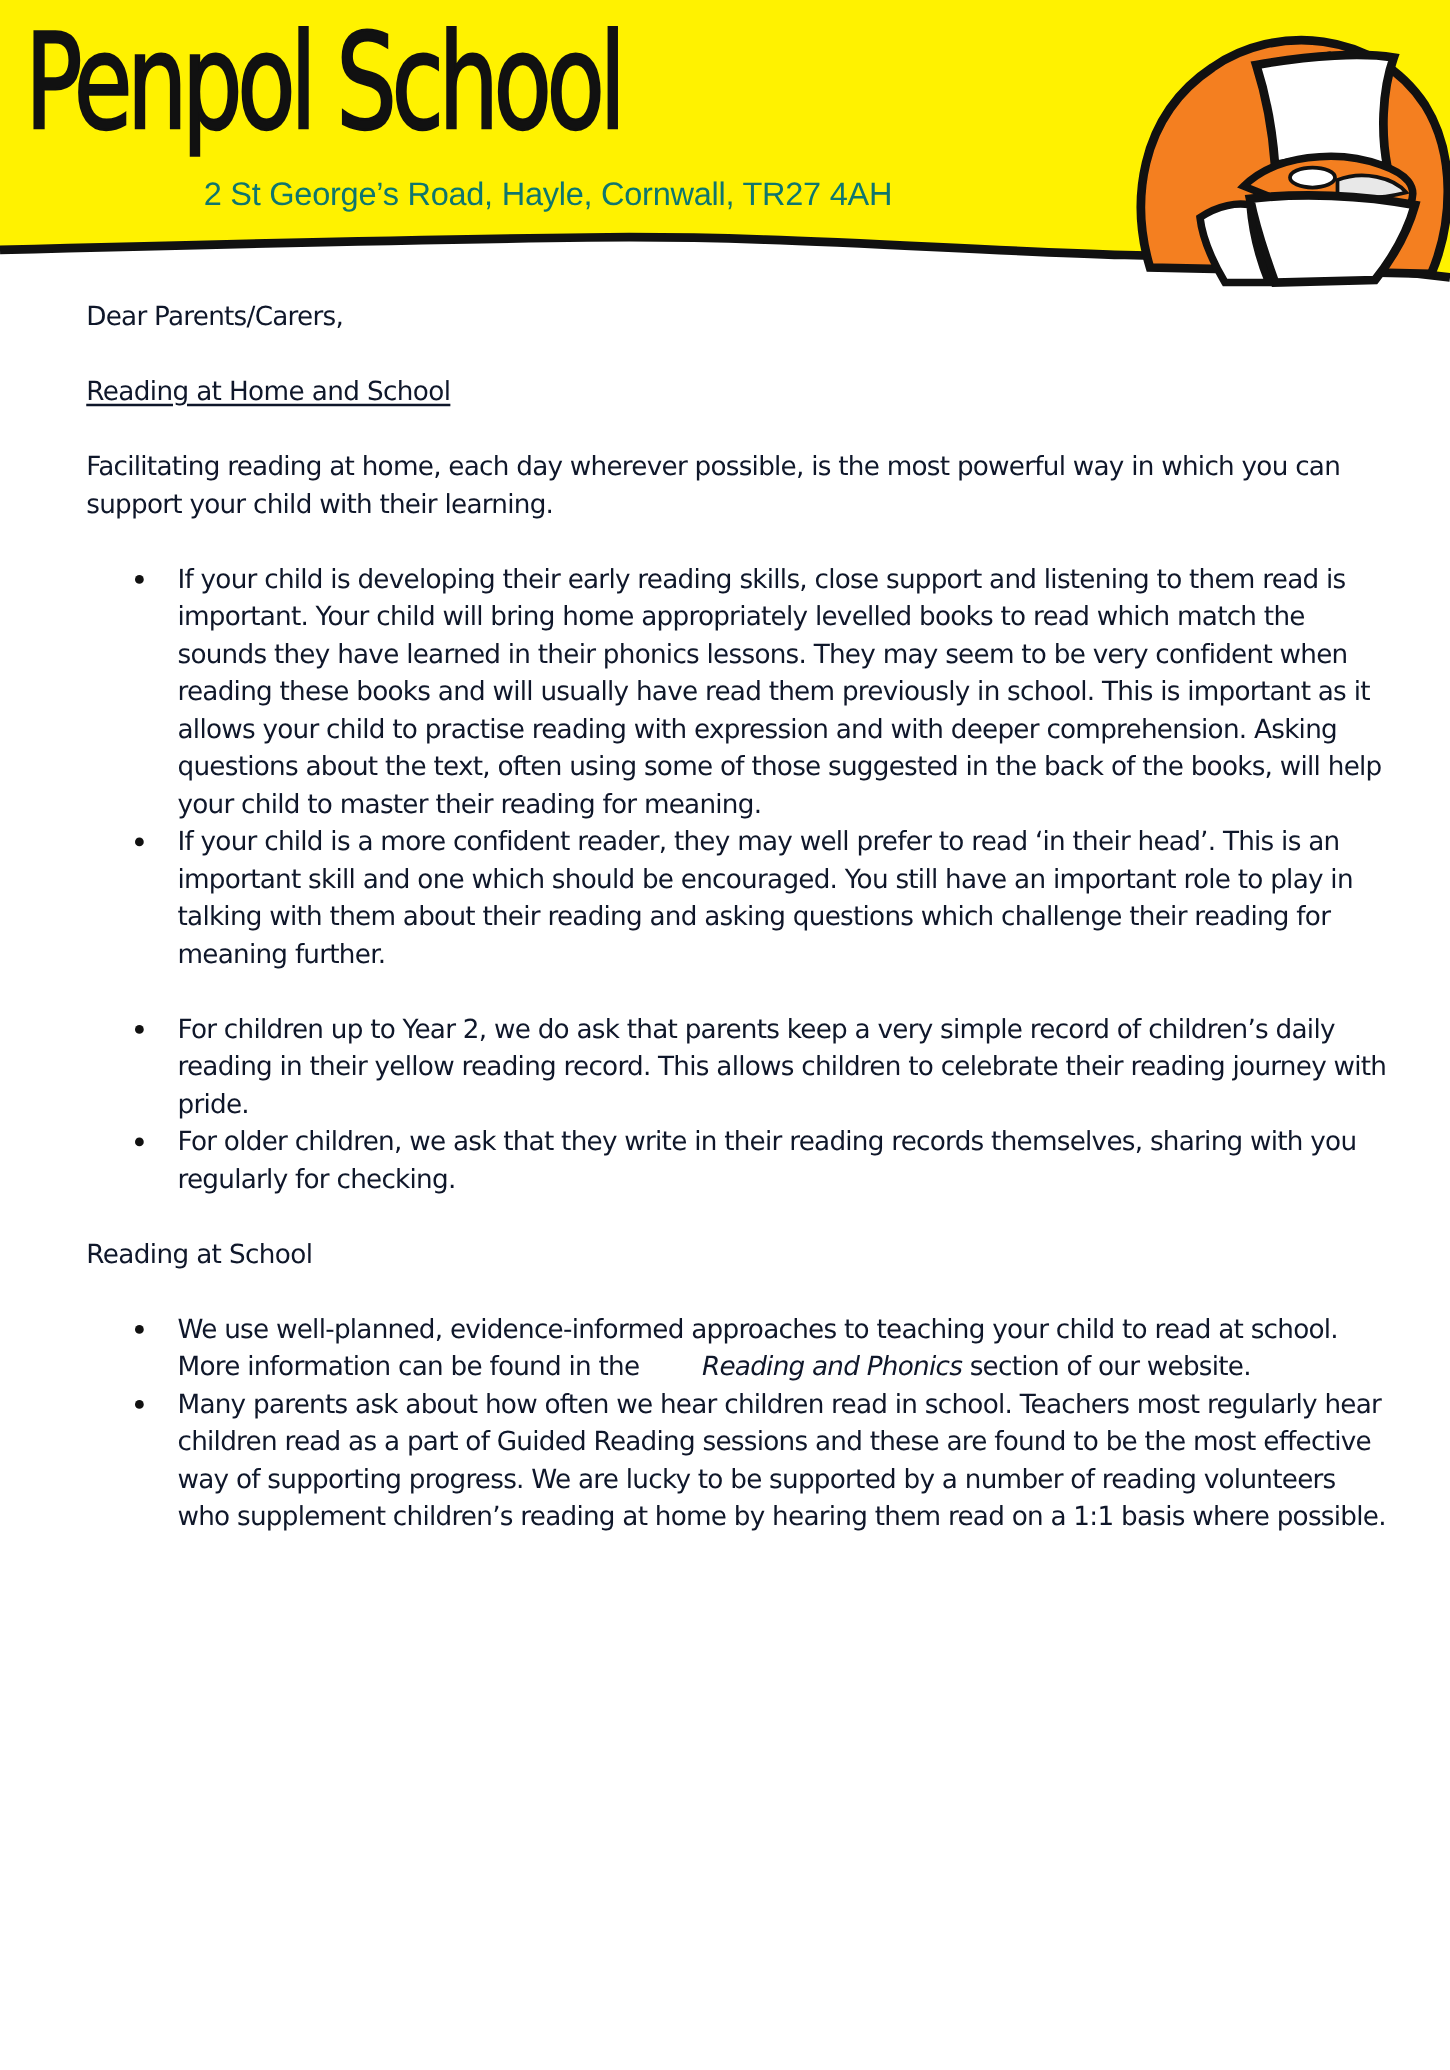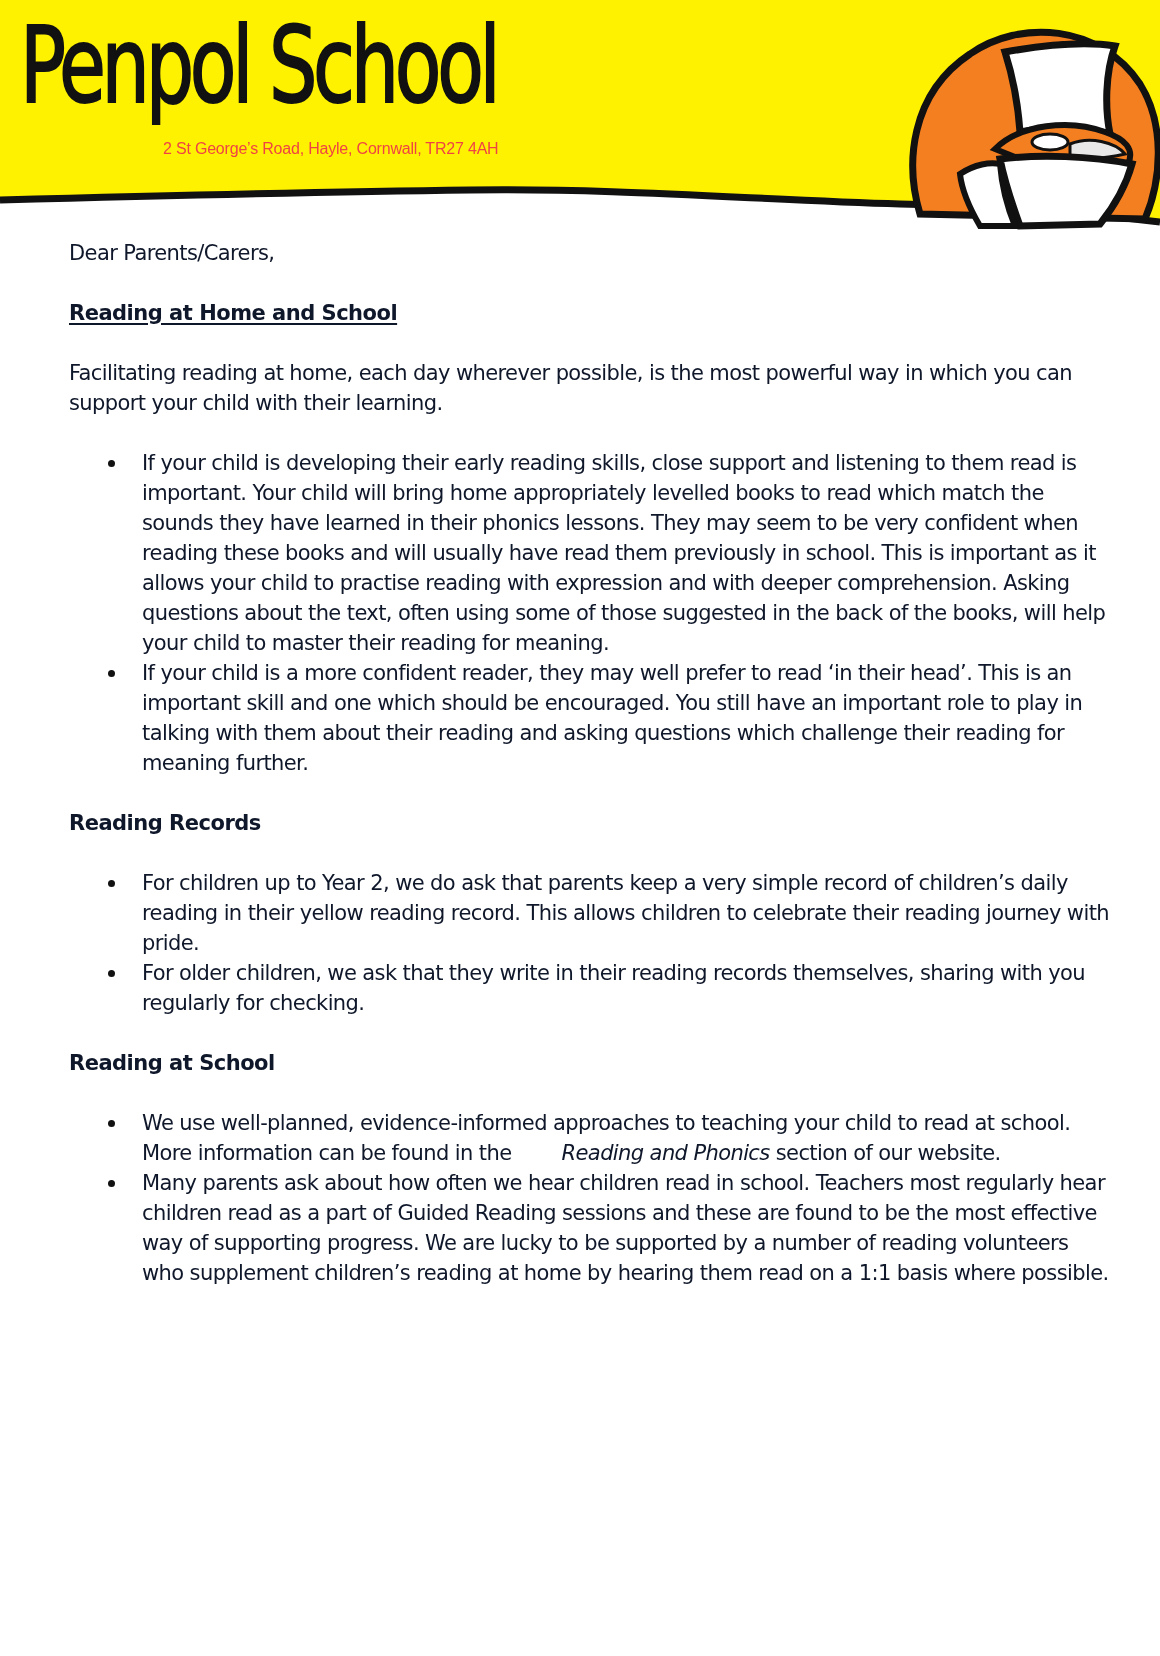--- a/index.html
+++ b/index.html
@@ -38,22 +38,22 @@
       transform-origin: left top;
       white-space: nowrap;
       line-height: 1.1;
       -webkit-text-stroke: 2px #111;
     }
     .address {
       position: absolute;
       left: 163px;
       top: 140px;
       font-family: "Liberation Sans", sans-serif;
-      font-size: 16px;
-      color: #ef4444;
+      font-size: 26px;
+      color: #0f766e;
       letter-spacing: -0.2px;
       white-space: nowrap;
     }
     .logo {
       position: absolute;
       left: 900px;
       top: 14px;
       width: 260px;
       height: 220px;
     }
@@ -65,21 +65,21 @@
       font-family: "DejaVu Sans", sans-serif;
       font-size: 21px;
       line-height: 30px;
       letter-spacing: -0.6px;
       color: #0f172a;
     }
     .content p {
       margin: 0 0 30px 0;
     }
     .heading {
-      font-weight: bold;
+      font-weight: normal;
       margin: 0 0 30px 0;
       letter-spacing: -0.5px;
     }
     .heading.underline {
       text-decoration: underline;
       text-underline-offset: 3px;
     }
     ul.bullets {
       margin: 0 0 30px 0;
       padding: 0 0 0 73px;
@@ -137,21 +137,20 @@
 
   <div class="heading underline">Reading at Home and School</div>
 
   <p>Facilitating reading at home, each day wherever possible, is the most powerful way in which you can support your child with their learning.</p>
 
   <ul class="bullets">
     <li>If your child is developing their early reading skills, close support and listening to them read is important. Your child will bring home appropriately levelled books to read which match the sounds they have learned in their phonics lessons. They may seem to be very confident when reading these books and will usually have read them previously in school. This is important as it allows your child to practise reading with expression and with deeper comprehension. Asking questions about the text, often using some of those suggested in the back of the books, will help your child to master their reading for meaning.</li>
     <li>If your child is a more confident reader, they may well prefer to read ‘in their head’. This is an important skill and one which should be encouraged. You still have an important role to play in talking with them about their reading and asking questions which challenge their reading for meaning further.</li>
   </ul>
 
-  <div class="heading">Reading Records</div>
 
   <ul class="bullets">
     <li>For children up to Year 2, we do ask that parents keep a very simple record of children’s daily reading in their yellow reading record. This allows children to celebrate their reading journey with pride.</li>
     <li>For older children, we ask that they write in their reading records themselves, sharing with you regularly for checking.</li>
   </ul>
 
   <div class="heading">Reading at School</div>
 
   <ul class="bullets">
     <li><span>We use well-planned, evidence-informed approaches to teaching your child to read at school. More information can be found in the </span><em>Reading and Phonics</em><span> section of our website.</span></li>

